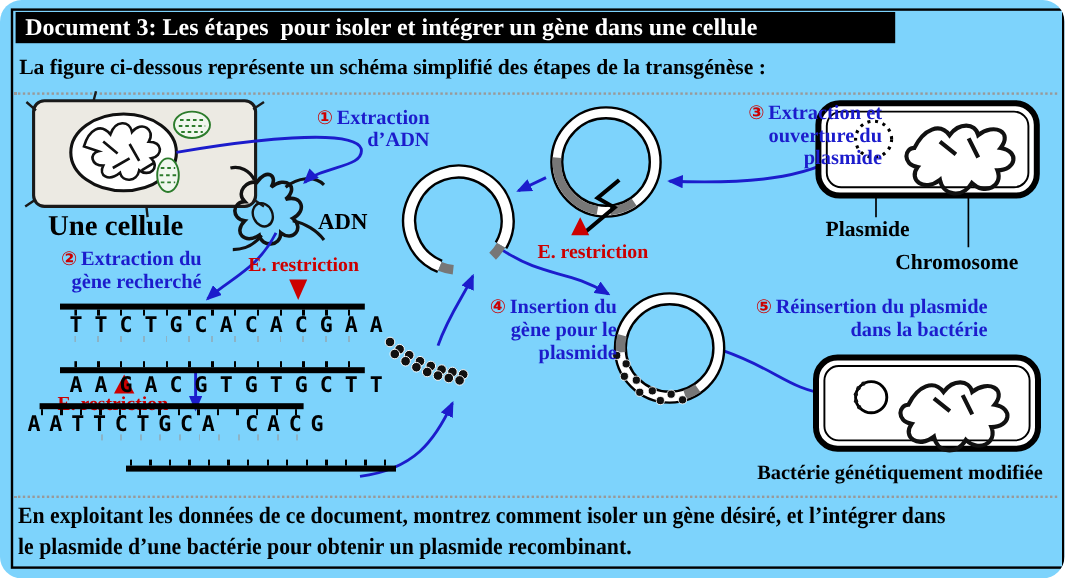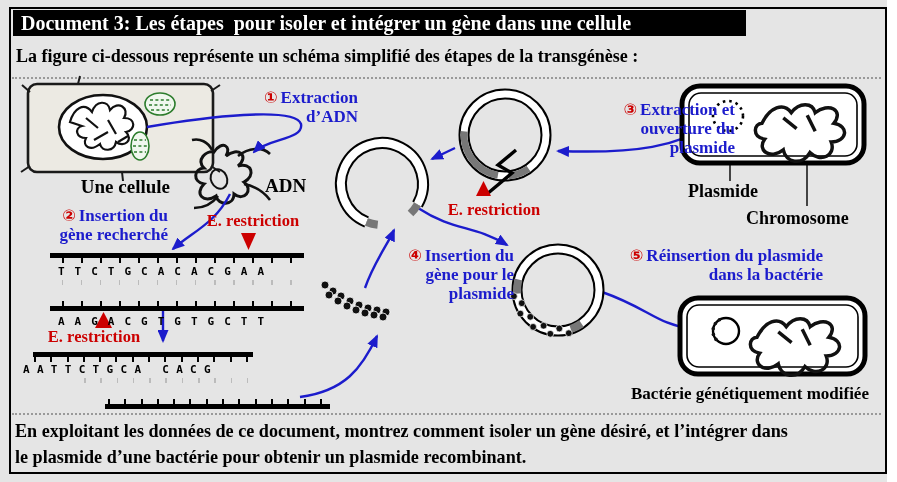--- a/index.html
+++ b/index.html
@@ -1,17 +1,17 @@
 <!DOCTYPE html>
 <html><head>
 <meta charset="utf-8">
 <style>
   html,body{margin:0;padding:0;background:#fff;}
-  .page{position:relative;width:887px;height:482px;background:#e5e5e5;overflow:hidden;
-        font-family:"Liberation Serif",serif;color:#000;}
+  .page{position:relative;width:887px;height:482px;background:#7dd3fc;overflow:hidden;
+        font-family:"Liberation Serif",serif;color:#000;border-radius:18px;}
   .frame{position:absolute;left:9px;top:7px;width:874px;height:463px;border:2px solid #000;}
   .titlebar{position:absolute;left:13px;top:10px;width:733px;height:26px;background:#000;}
   .title{color:#fff;font-weight:bold;font-size:20px;line-height:26px;padding-left:8px;white-space:pre;}
   .subtitle{position:absolute;left:16px;top:46px;font-weight:bold;font-size:18px;white-space:pre;}
   .dotline{position:absolute;height:0;border-top:2px dotted #999;}
   .svgwrap{position:absolute;left:0;top:0;width:897px;height:482px;}
   .lbl{position:absolute;font-weight:bold;color:#000;}
   .step{position:absolute;color:#1c1ccc;font-weight:bold;text-align:right;
         font-size:17px;line-height:1.12;}
   .steptext{white-space:pre-line;}
@@ -21,21 +21,21 @@
   .dnaline{position:absolute;background:#000;height:5px;}
   .dnaticks{position:absolute;height:5px;
         background:repeating-linear-gradient(90deg,#000 0 2px,transparent 2px 19px);}
   .dnaticks2{position:absolute;height:5px;
         background:repeating-linear-gradient(90deg,#000 0 2px,transparent 2px 16.3px);}
   .dnamid{position:absolute;height:5px;opacity:.55;
         background:repeating-linear-gradient(90deg,#999 0 1.5px,transparent 1.5px 19px);}
   .dnamid2{position:absolute;height:5px;opacity:.55;
         background:repeating-linear-gradient(90deg,#999 0 1.5px,transparent 1.5px 16.3px);}
   .dnaletters{position:absolute;font-family:"DejaVu Sans Mono",monospace;font-weight:bold;
-        font-size:11px;line-height:15px;color:#000;white-space:pre;}
+        font-size:18px;line-height:15px;color:#000;white-space:pre;}
   .ls1{letter-spacing:10px;}
   .ls2{letter-spacing:7.3px;}
   .question{position:absolute;left:15px;font-weight:bold;font-size:19.5px;
         transform:scaleX(.93);transform-origin:0 0;white-space:pre;}
 </style>
 </head>
 <body>
 
 <div class="page">
 
@@ -176,59 +176,59 @@
       <polygon points="95,328 112,328 103.5,312"></polygon>
       <polygon points="476,196 491,196 483.5,181"></polygon>
     </g>
   </svg>
 
   <div class="step" style="left:243px;top:88px;width:115px;">
     <span class="stepnum">①</span><span class="steptext">Extraction
 d’ADN</span>
   </div>
   <div class="step" style="left:18px;top:206px;width:150px;">
-    <span class="stepnum">②</span><span class="steptext">Insertion du
+    <span class="stepnum">②</span><span class="steptext">Extraction du
 gène recherché</span>
   </div>
-  <div class="step" style="left:550px;top:100px;width:185px;">
+  <div class="step" style="left:550px;top:84px;width:185px;">
     <span class="stepnum">③</span><span class="steptext">Extraction et
 ouverture du
 plasmide</span>
   </div>
   <div class="step" style="left:396px;top:246px;width:118px;">
     <span class="stepnum">④</span><span class="steptext">Insertion du
 gène pour le
 plasmide</span>
   </div>
   <div class="step" style="left:618px;top:246px;width:205px;">
     <span class="stepnum">⑤</span><span class="steptext">Réinsertion du plasmide
 dans la bactérie</span>
   </div>
 
   <div class="erestr" style="left:197px;top:211px;width:112px;">E. restriction</div>
   <div class="erestr" style="left:42px;top:327px;width:104px;">E. restriction</div>
   <div class="erestr" style="left:440px;top:200px;width:108px;">E. restriction</div>
 
-  <div class="lbl" style="left:40px;top:176px;width:130px;text-align:right;font-size:19px;">Une cellule</div>
+  <div class="lbl" style="left:40px;top:176px;width:130px;text-align:left;font-size:24px;">Une cellule</div>
   <div class="lbl" style="left:265px;top:175px;font-size:19px;">ADN</div>
   <div class="lbl" style="left:688px;top:181px;font-size:18px;">Plasmide</div>
   <div class="lbl" style="left:746px;top:208px;font-size:18px;">Chromosome</div>
   <div class="lbl" style="left:615px;top:384px;width:270px;text-align:center;font-size:17px;">Bactérie génétiquement modifiée</div>
 
   <div class="dna" style="left:50px;top:253px;width:256px;height:58px;">
     <div class="dnaline" style="left:0;top:0;width:254px;"></div>
     <div class="dnaticks" style="left:12px;top:5px;width:240px;"></div>
     <div class="dnaletters ls1" style="left:8px;top:11px;">TTCTGCACACGAA</div>
     <div class="dnamid" style="left:12px;top:27px;width:240px;"></div>
     <div class="dnaletters ls1" style="left:8px;top:33px;margin-top:28px;">AAGACGTGTGCTT</div>
     <div class="dnaticks" style="left:12px;top:48px;width:240px;"></div>
     <div class="dnaline" style="left:0;top:53px;width:254px;"></div>
   </div>
 
-  <div class="dna" style="left:20px;top:352px;width:315px;height:58px;">
+  <div class="dna" style="left:20px;top:336px;width:315px;height:58px;">
     <div class="dnaline" style="left:13px;top:0;width:220px;height:4.5px;"></div>
     <div class="dnaticks2" style="left:14px;top:4.5px;width:216px;"></div>
     <div class="dnaletters ls2" style="left:3px;top:10px;">AATTCTGCA CACG</div>
     <div class="dnamid2" style="left:64px;top:26px;width:166px;"></div>
     <div class="dnaticks2" style="left:88px;top:47px;width:218px;"></div>
     <div class="dnaline" style="left:85px;top:52px;width:225px;height:4.5px;"></div>
   </div>
 
   <div class="question" style="top:420px;">En exploitant les données de ce document, montrez comment isoler un gène désiré, et l’intégrer dans</div>
   <div class="question" style="top:446px;">le plasmide d’une bactérie pour obtenir un plasmide recombinant.</div>

